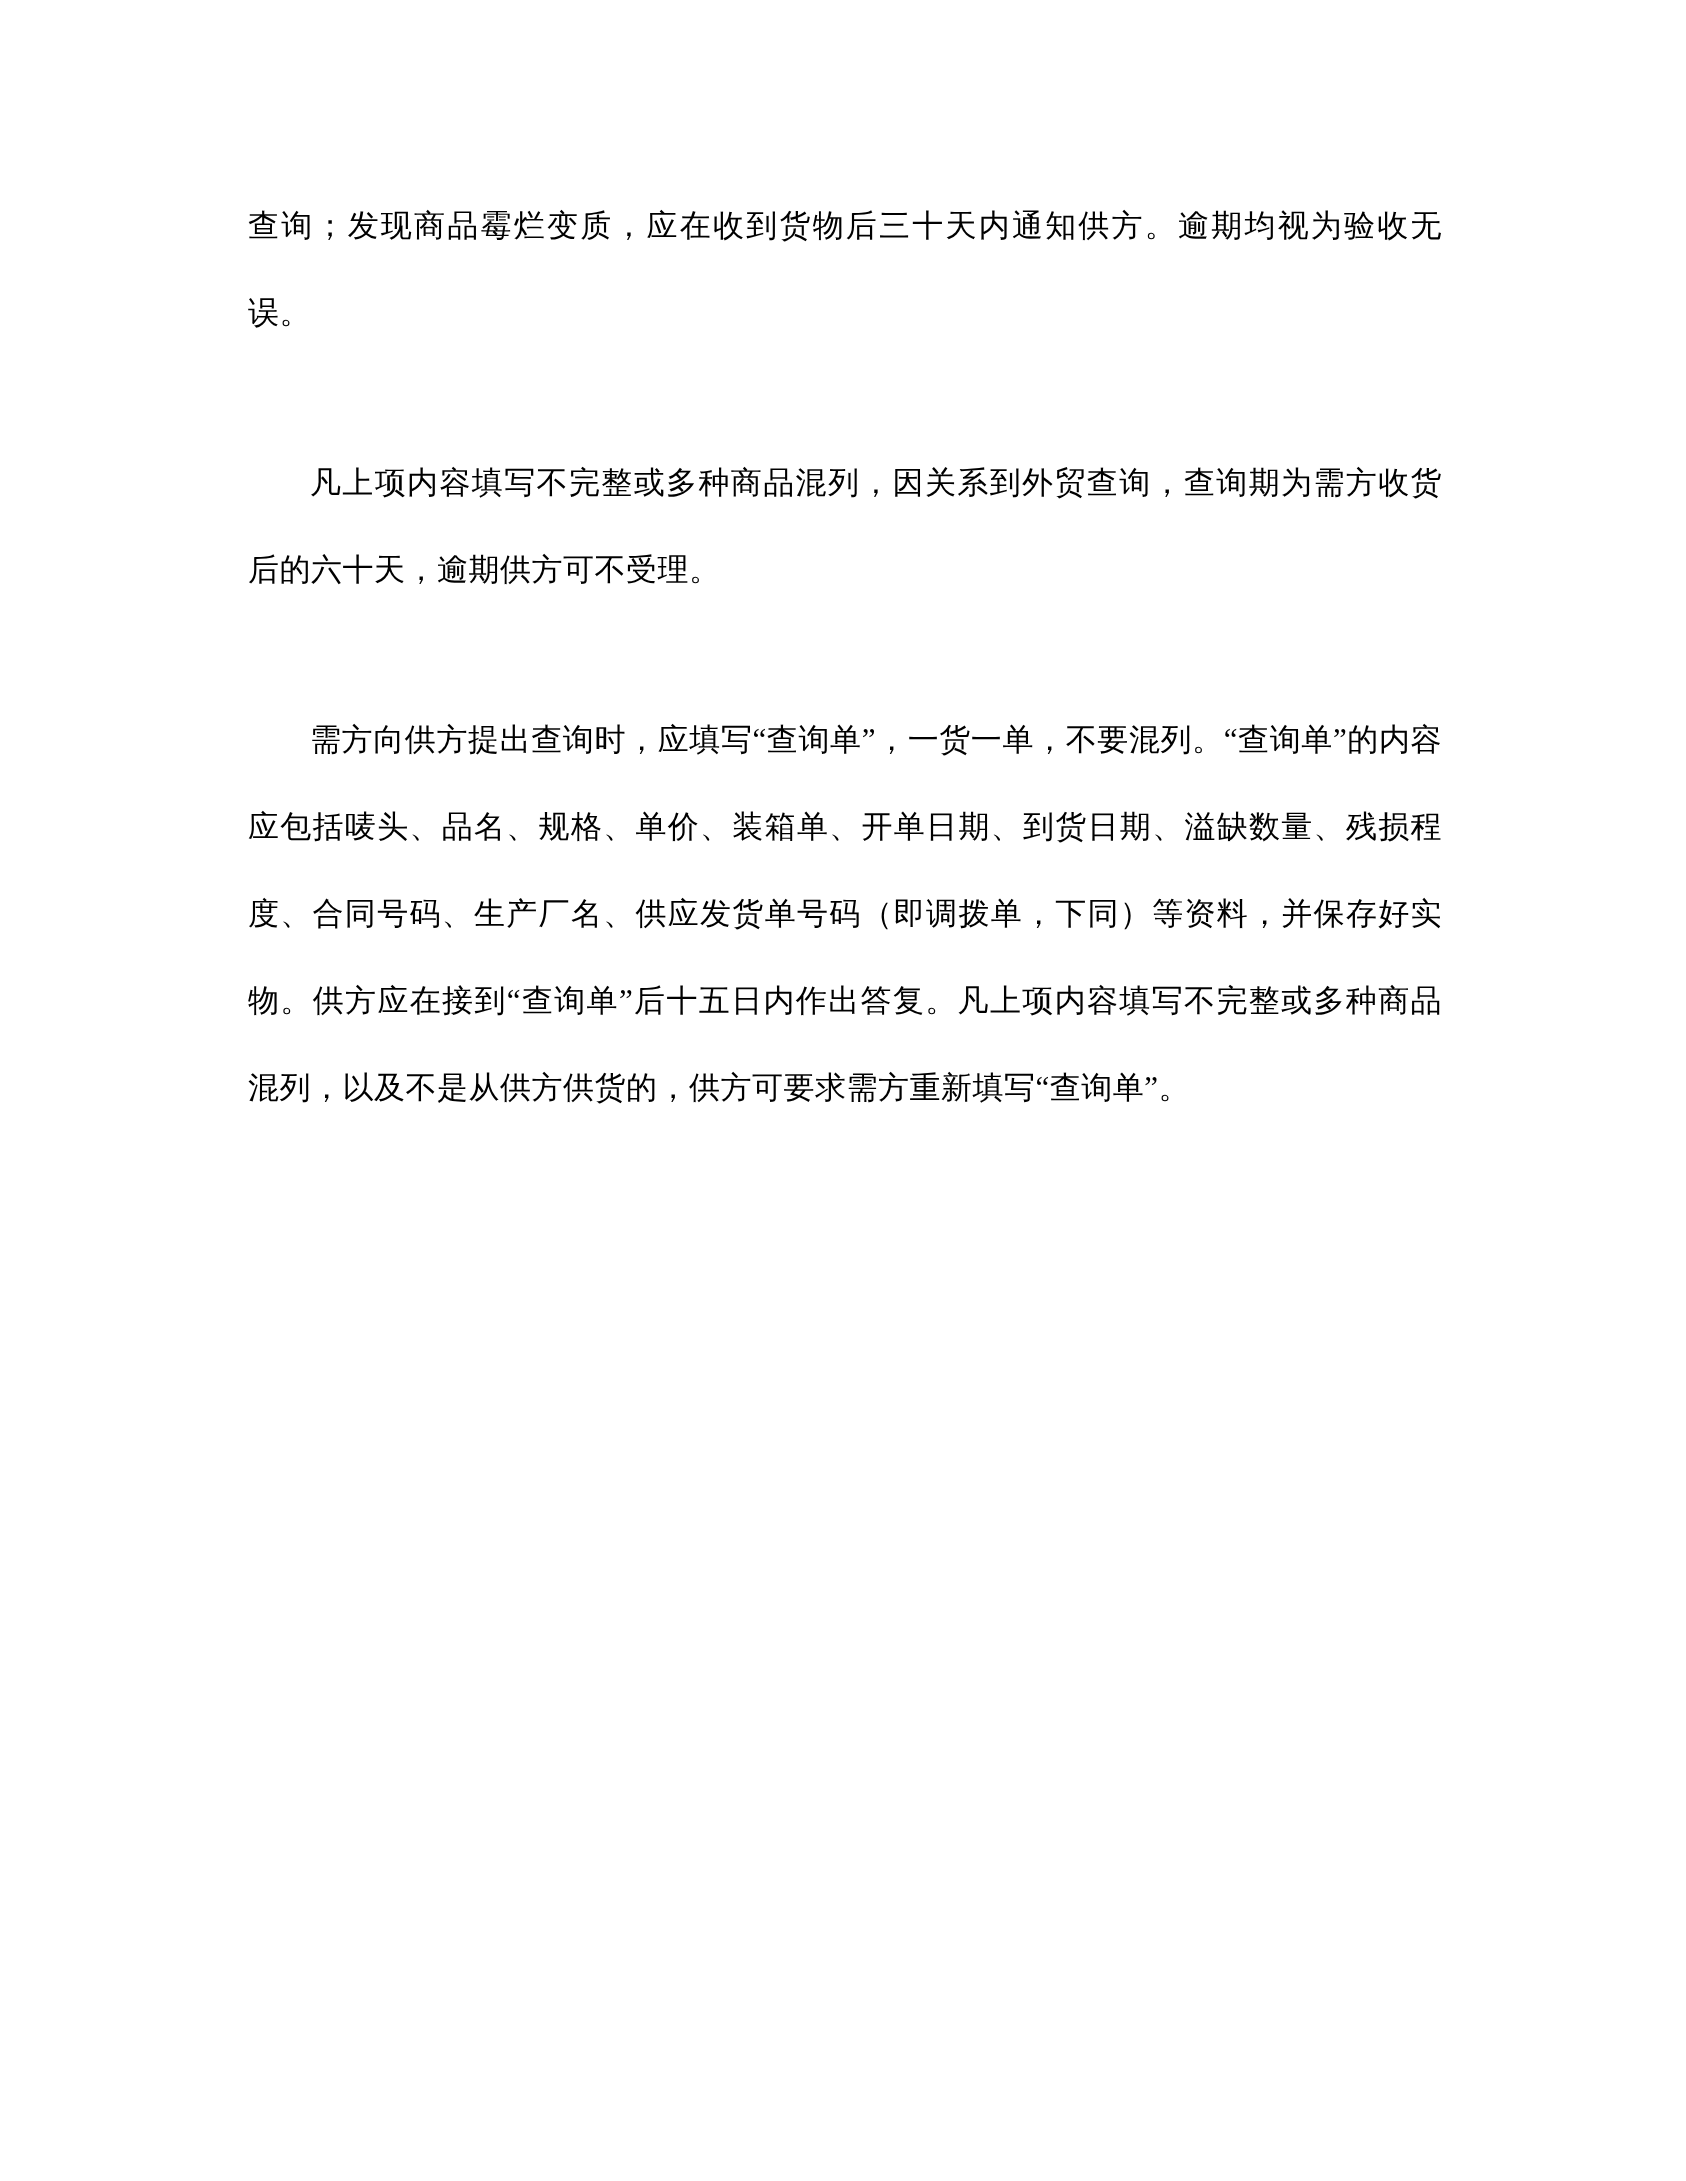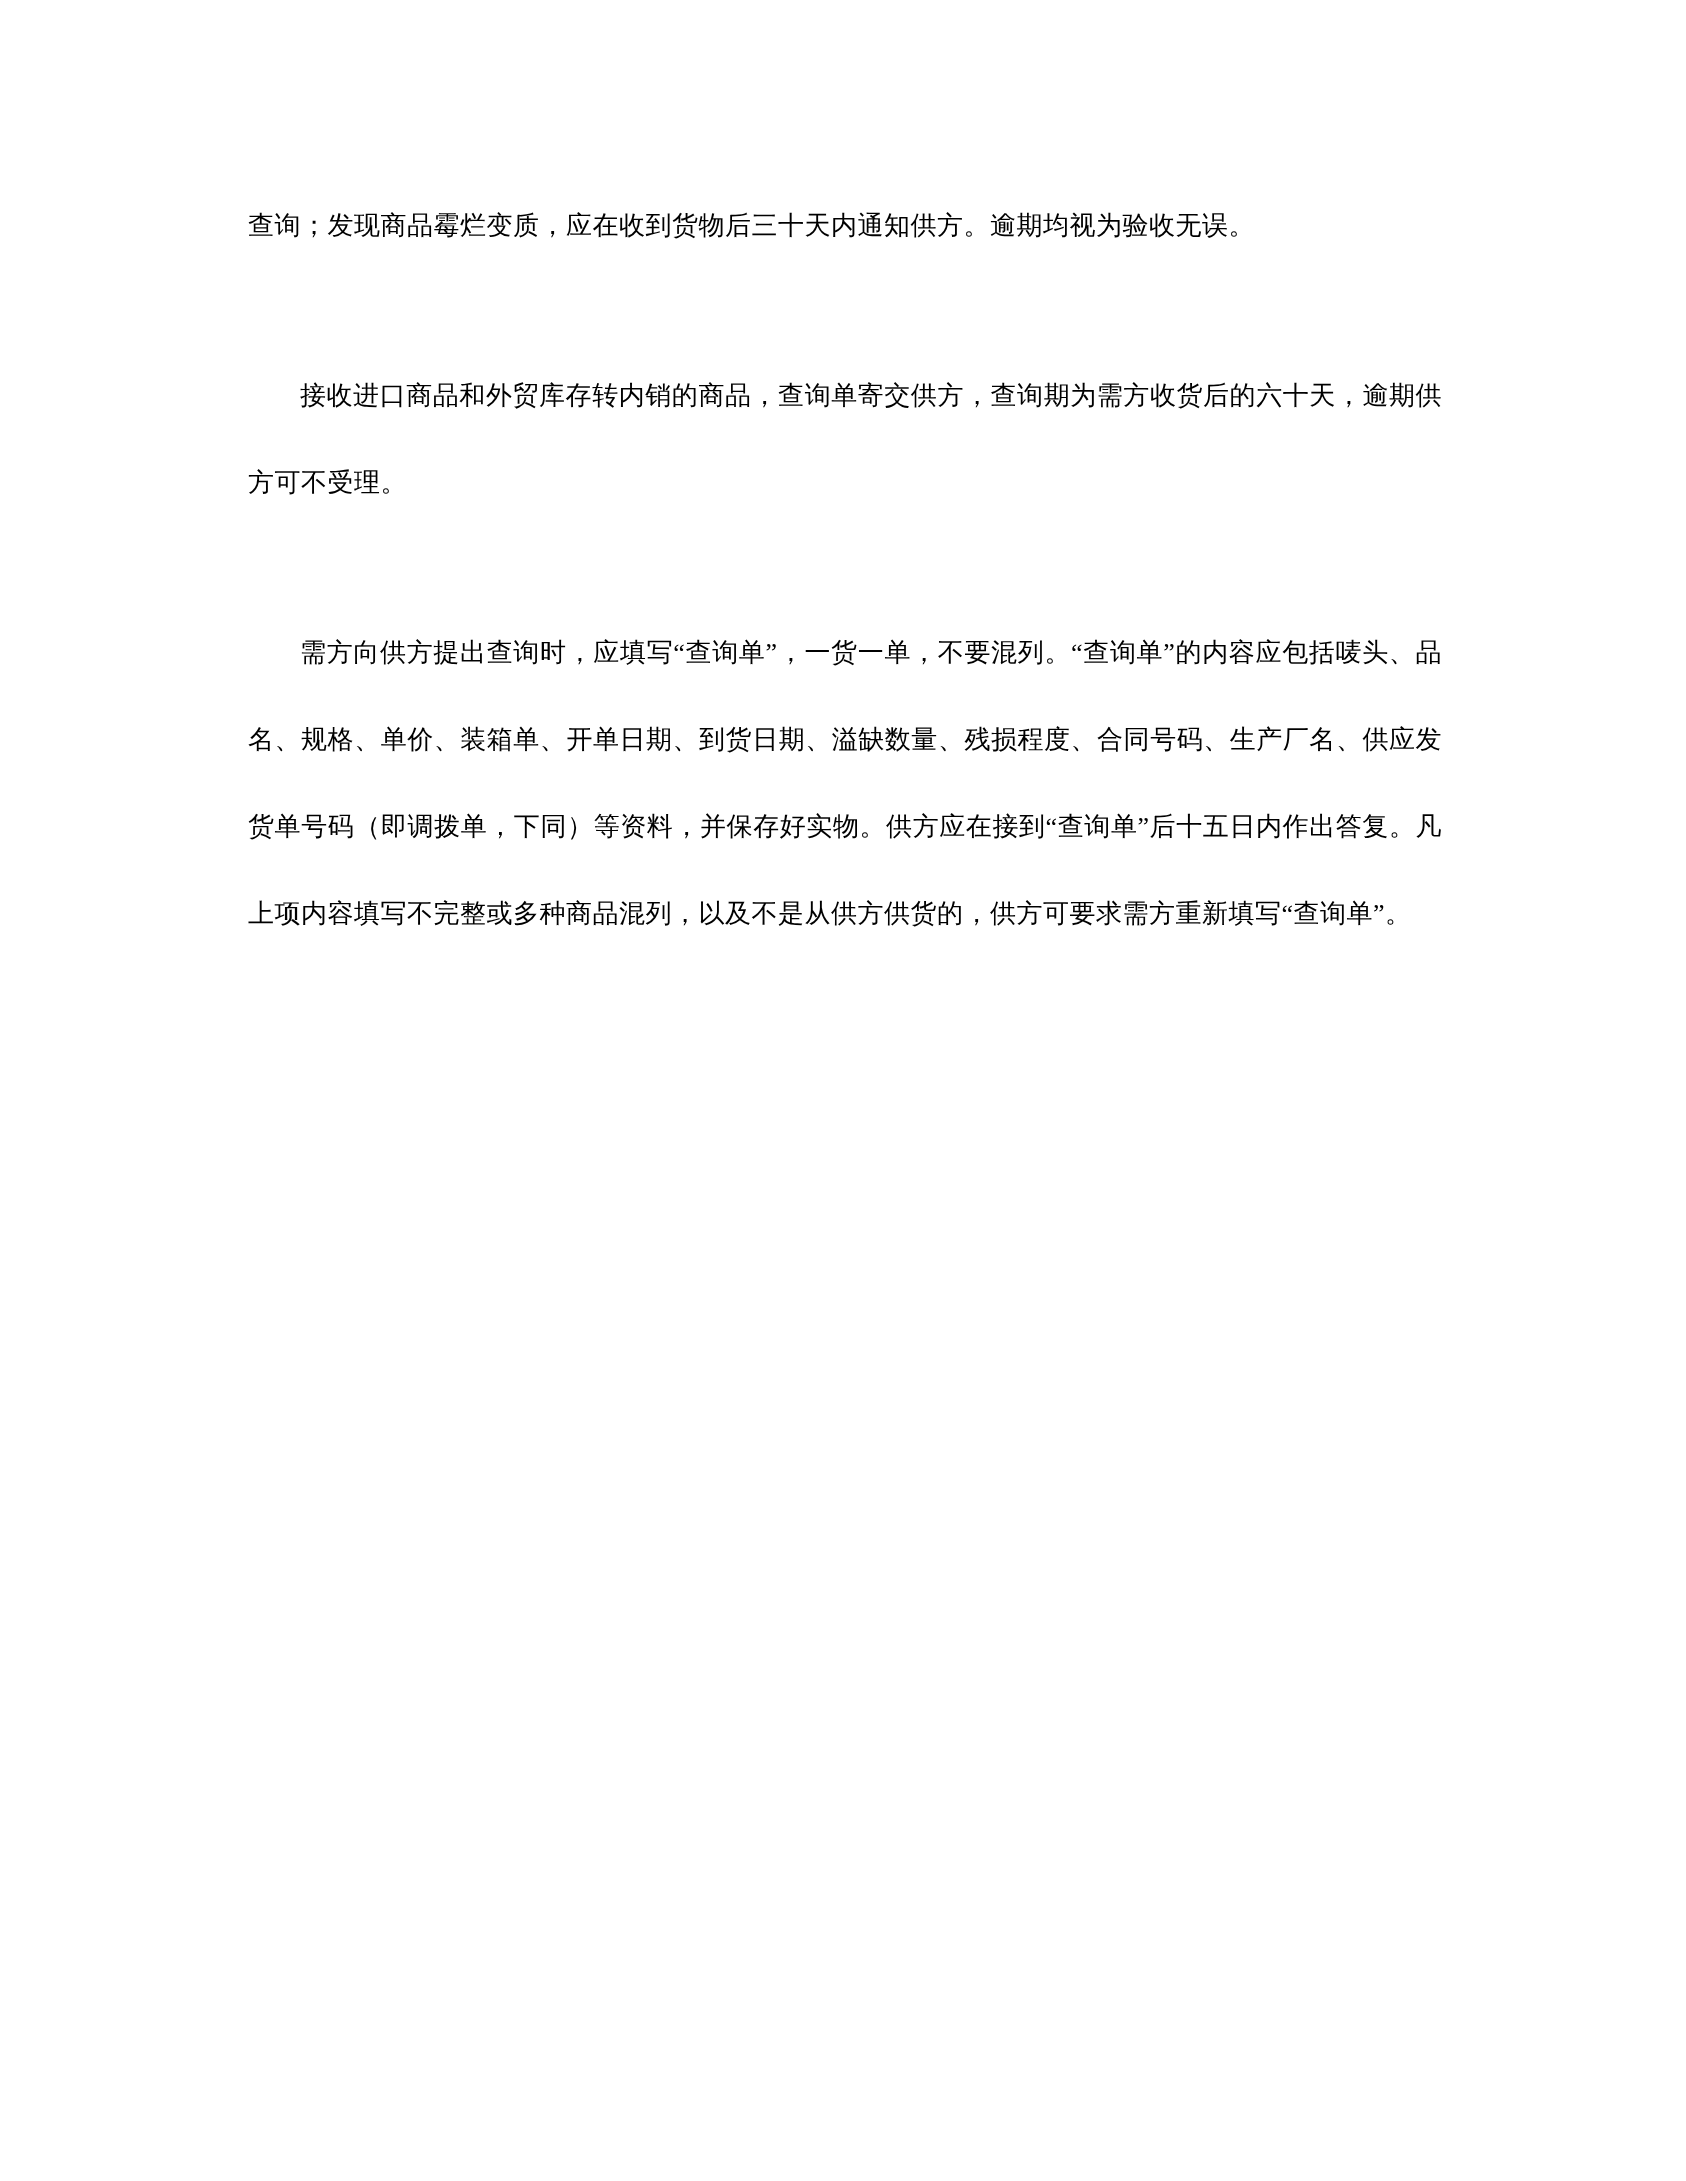--- a/index.html
+++ b/index.html
@@ -16,36 +16,36 @@
   }
   .page {
     box-sizing: border-box;
     width: 1686px;
     height: 2182px;
     background: #ffffff;
     padding: 182px 244px 0 248px;
   }
   .content {
     color: #000000;
-    font-size: 26px;
+    font-size: 31px;
     line-height: 87px;
   }
   .content p {
     margin: 0 0 83px 0;
     text-align: justify;
     text-justify: inter-character;
     letter-spacing: 0.5px;
   }
   .content p.indented {
     text-indent: 2em;
   }
 </style>
 </head>
 <body>
 
 <div class="page">
   <div class="content">
     <p>查询；发现商品霉烂变质，应在收到货物后三十天内通知供方。逾期均视为验收无误。</p>
-    <p class="indented">接收进口商品和外贸库存转内销的商品，查询单寄交供方，查询期为需方收货后的六十天，逾期供方可不受理。</p>
+    <p class="indented">凡上项内容填写不完整或多种商品混列，因关系到外贸查询，查询期为需方收货后的六十天，逾期供方可不受理。</p>
     <p class="indented">需方向供方提出查询时，应填写“查询单”，一货一单，不要混列。“查询单”的内容应包括唛头、品名、规格、单价、装箱单、开单日期、到货日期、溢缺数量、残损程度、合同号码、生产厂名、供应发货单号码（即调拨单，下同）等资料，并保存好实物。供方应在接到“查询单”后十五日内作出答复。凡上项内容填写不完整或多种商品混列，以及不是从供方供货的，供方可要求需方重新填写“查询单”。</p>
   </div>
 </div>
 
 
 </body></html>

